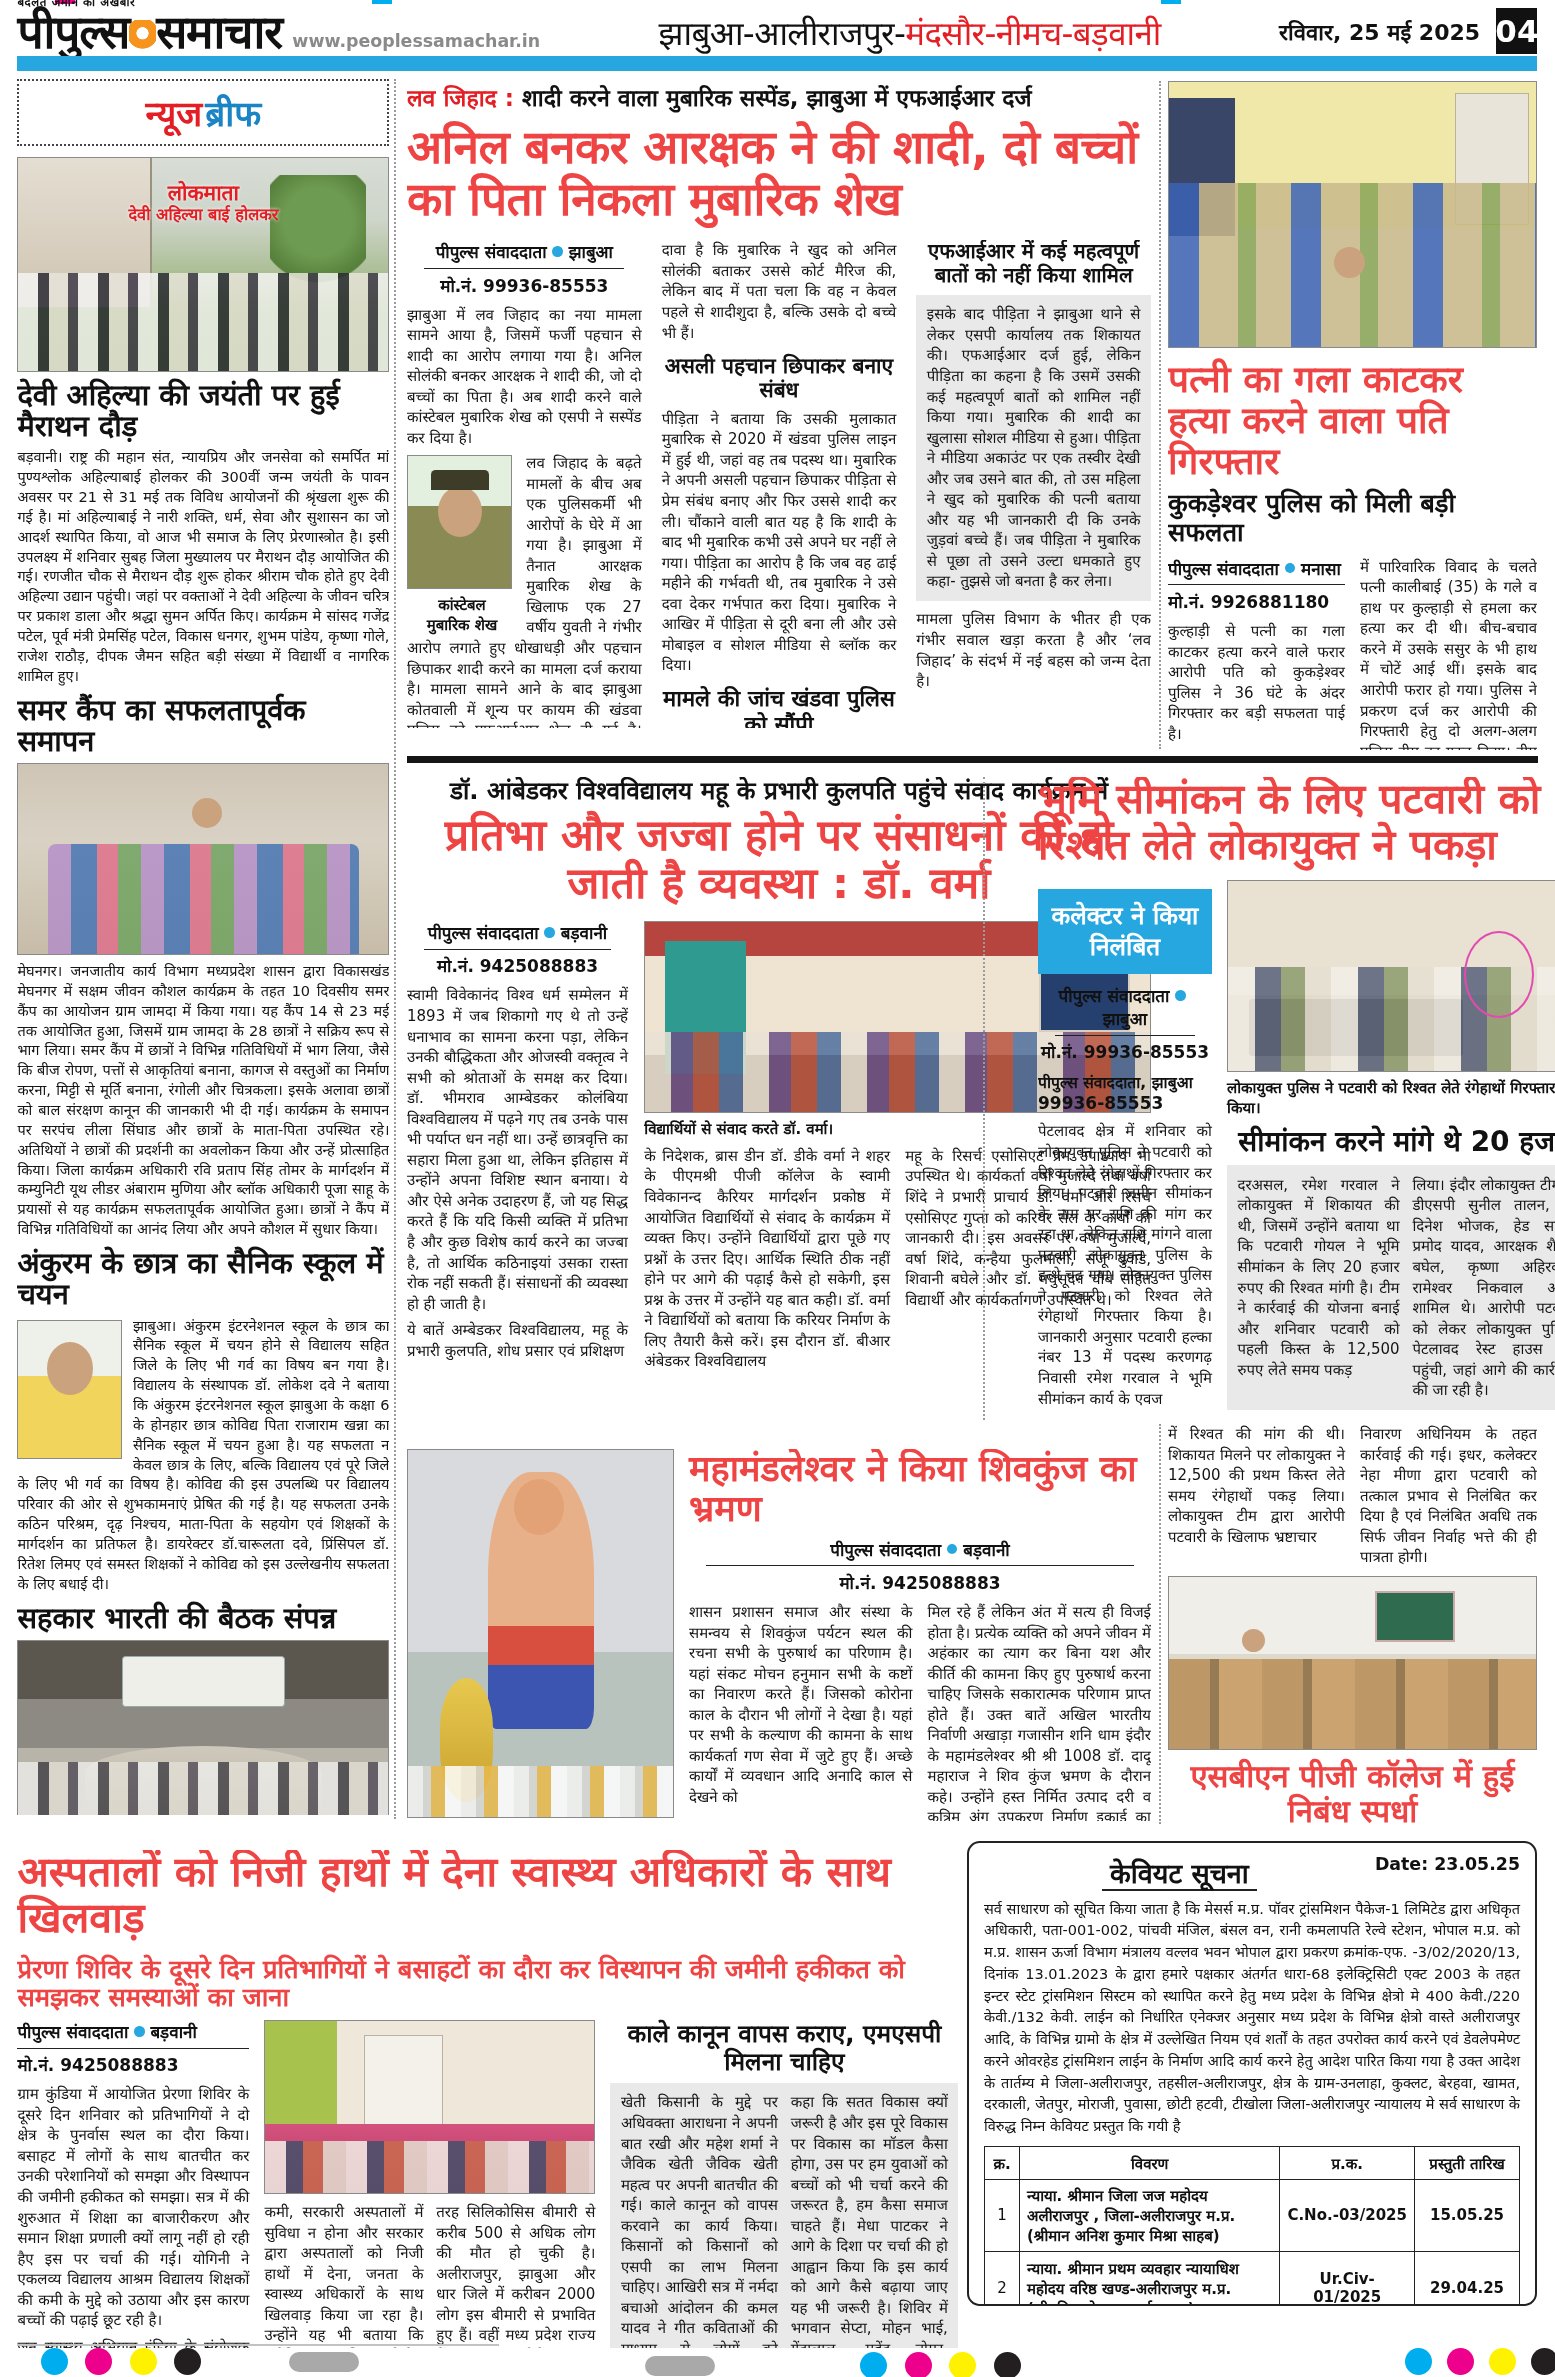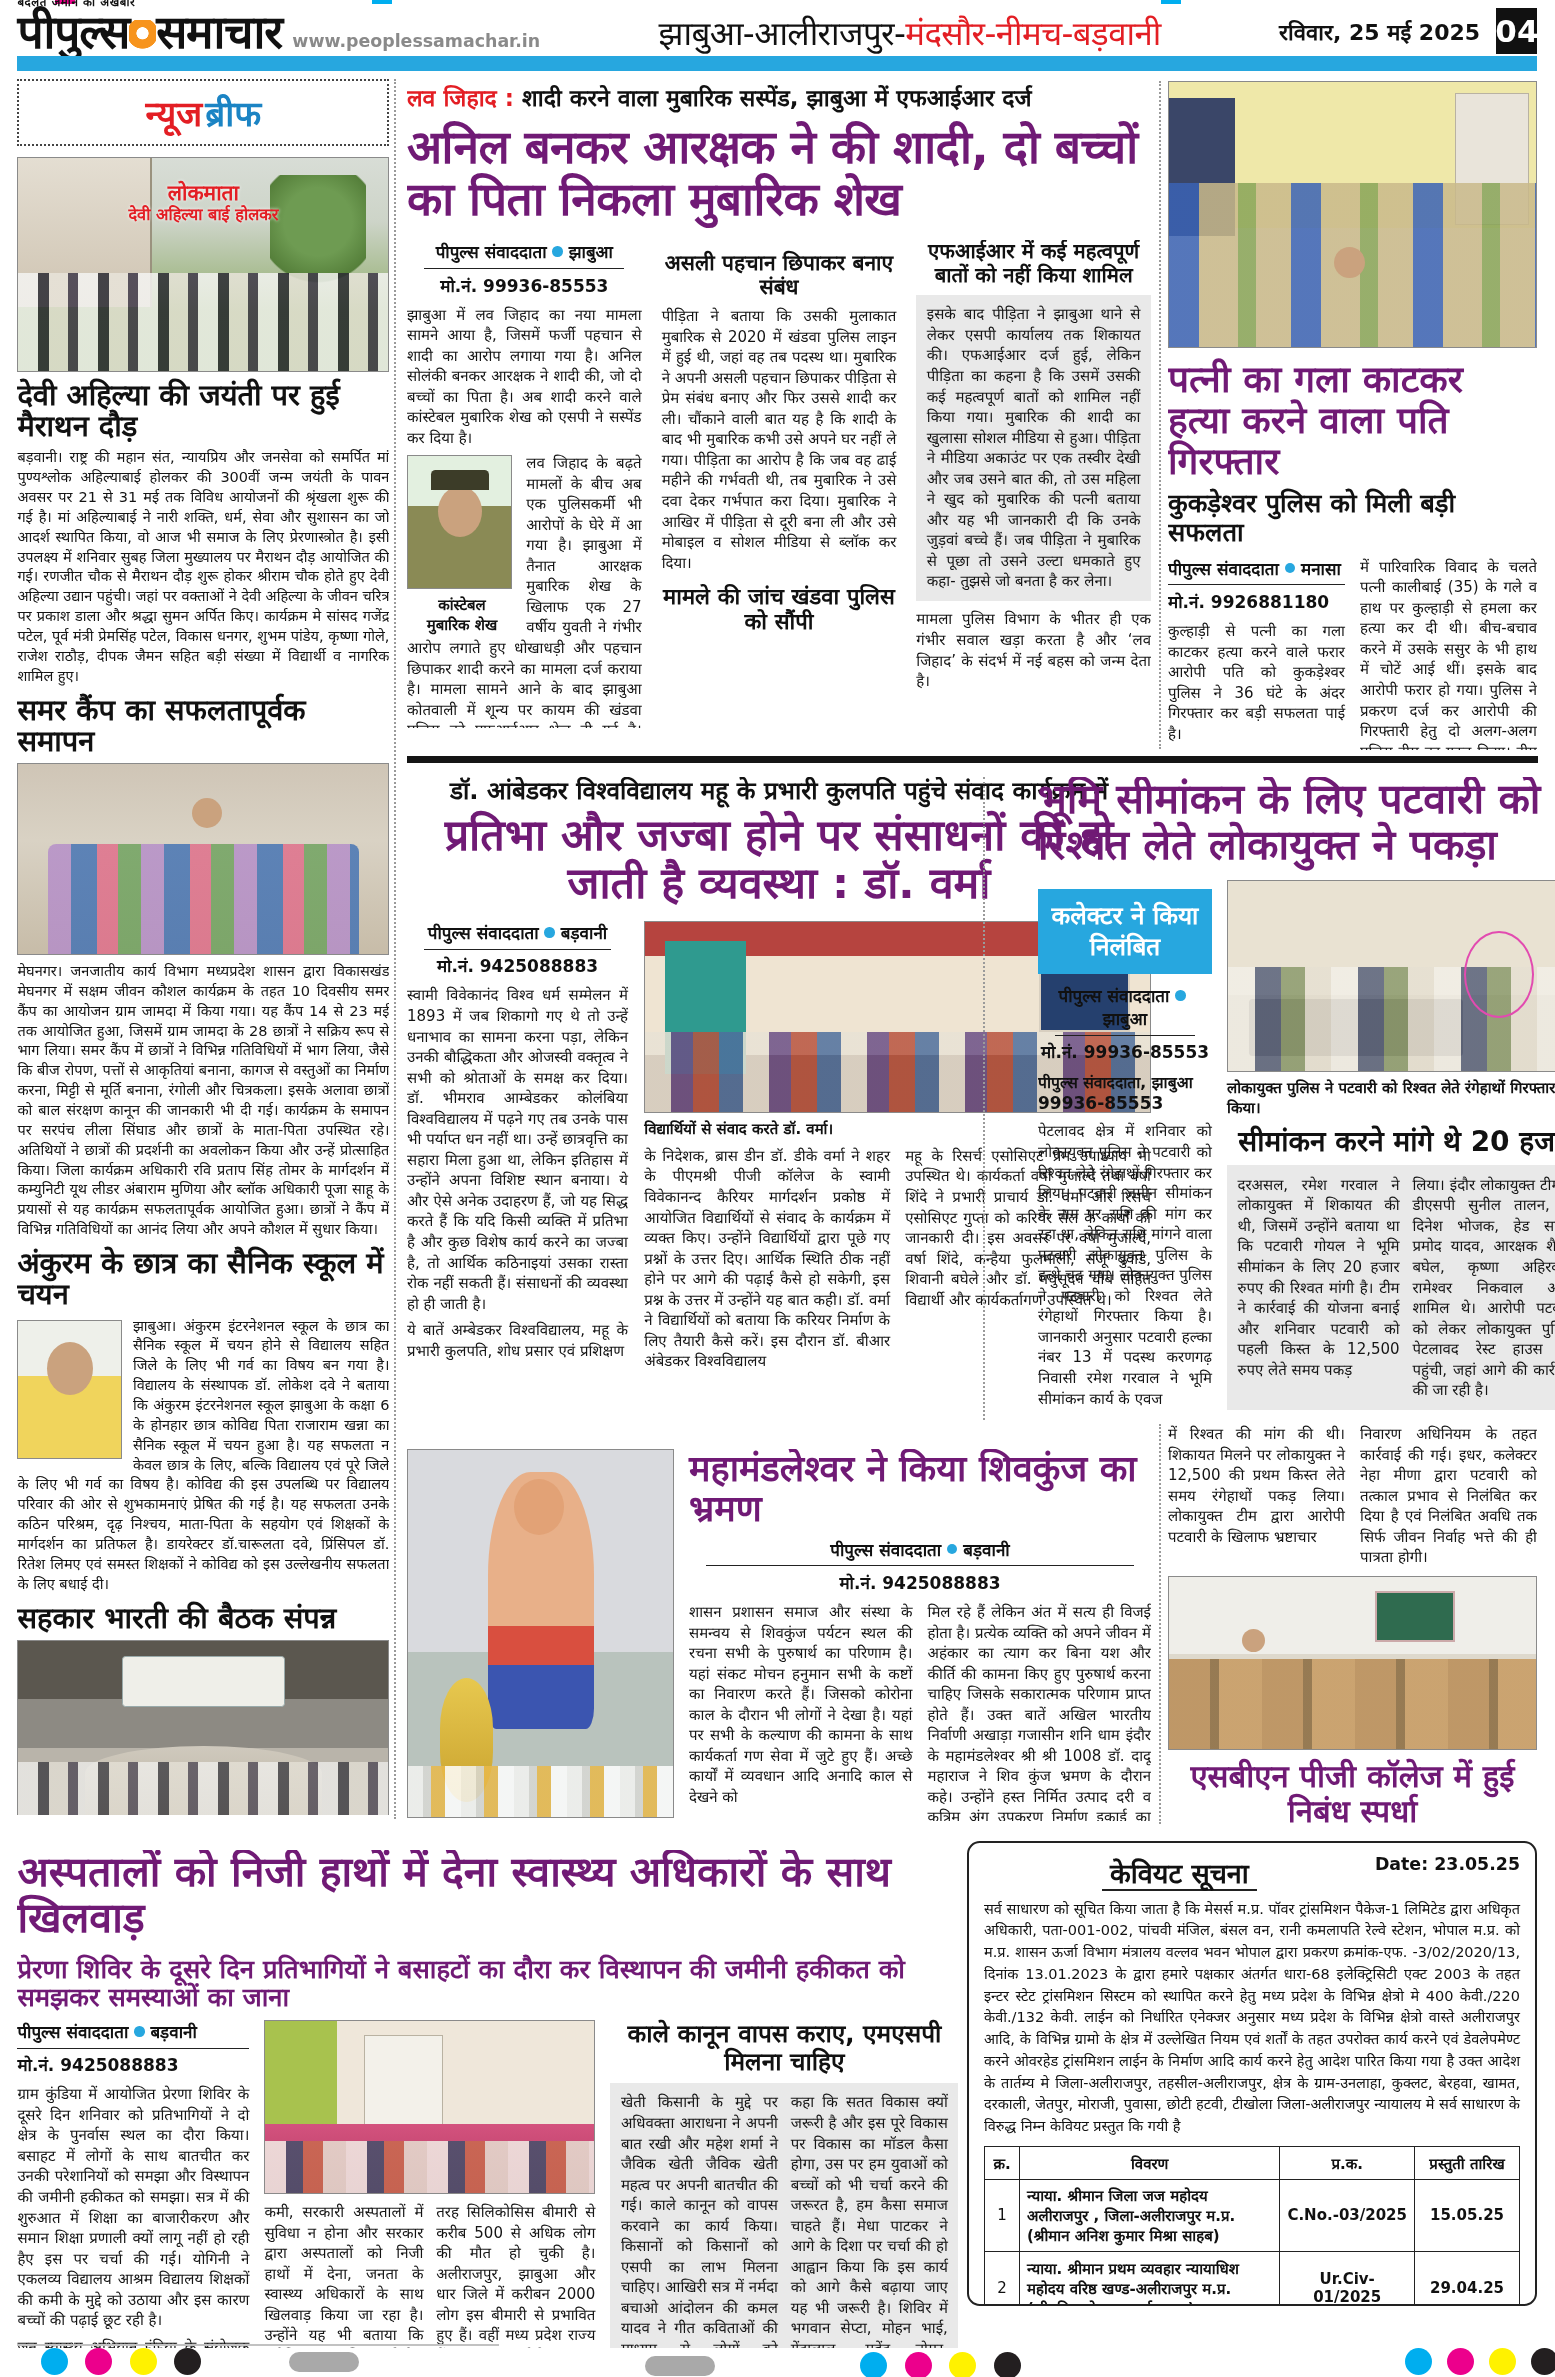--- a/index.html
+++ b/index.html
@@ -2,21 +2,21 @@
 <html style="font-size:9.3px"><head>
 <meta charset="utf-8">
 <style>
   *{box-sizing:border-box;margin:0;padding:0;}
   html,body{background:#f2f2f2;}
   body{width:1555px;height:2377px;position:relative;font-family:"DejaVu Sans",sans-serif;color:#111;}
   .page{position:absolute;inset:0;background:#fff;overflow:hidden;}
   .abs{position:absolute;}
   .bodytxt{font-size:15px;line-height:1.37;text-align:justify;color:#141414;}
   .bodytxt.sm{font-size:14.5px;}
-  .hl{font-weight:700;color:#701a75;line-height:1.12;}
+  .hl{font-weight:700;color:#ef4444;line-height:1.12;}
   .center{text-align:center;}
   .red{color:#e31e24;}
   .byline{font-size:17px;font-weight:700;text-align:center;color:#111;}
   .byline .dot{display:inline-block;width:10.5px;height:10.5px;border-radius:50%;background:#27a7df;vertical-align:middle;margin:0 5.8px 3.5px 5.8px;}
   .byrule{border:0;border-top:1.7px solid #222;margin:4.6px 17.4px;}
   .phone{font-size:17px;font-weight:700;text-align:center;margin-bottom:8.1px;}
   .photo{position:relative;overflow:hidden;border:0.6px solid #8a8a8a;}
   .caption{font-size:15px;font-weight:700;margin-top:4.6px;}
   .greybox{background:#e9e9e9;padding:9.3px 10.5px;}
   .subheadline{font-weight:700;text-align:center;line-height:1.15;color:#111;}
@@ -138,20 +138,21 @@
             <div class="photo" style="width:105px;height:134px;background:linear-gradient(180deg,#e3f0e0 0 38%,#8a8a55 38% 100%);">
               <div class="ph-face" style="left:30px;top:30px;width:44px;height:51px;"></div>
               <div class="abs" style="left:23px;top:14px;width:58px;height:20px;background:#3c3c28;border-radius:4.6px 4.6px 0 0;"></div>
             </div>
             <div class="caption center"><span>कांस्टेबल</span><br><span>मुबारिक शेख</span></div>
           </div>
           <p class="bodytxt">लव जिहाद के बढ़ते मामलों के बीच अब एक पुलिसकर्मी भी आरोपों के घेरे में आ गया है। झाबुआ में तैनात आरक्षक मुबारिक शेख के खिलाफ एक 27 वर्षीय युवती ने गंभीर आरोप लगाते हुए धोखाधड़ी और पहचान छिपाकर शादी करने का मामला दर्ज कराया है। मामला सामने आने के बाद झाबुआ कोतवाली में शून्य पर कायम की खंडवा पुलिस को एफआईआर भेज दी गई है। झाबुआ एसपी पद्मविलोचन शुक्ल ने मुबारिक को संस्पेड कर दिया है। पीड़िता का</p>
         </div>
       </div>
       <div>
+        <p class="bodytxt">दावा है कि मुबारिक ने खुद को अनिल सोलंकी बताकर उससे कोर्ट मैरिज की, लेकिन बाद में पता चला कि वह न केवल पहले से शादीशुदा है, बल्कि उसके दो बच्चे भी हैं।</p>
         <div class="subheadline" style="font-size:21px;margin:10.5px 0 7px 0;">असली पहचान छिपाकर बनाए संबंध</div>
         <p class="bodytxt">पीड़िता ने बताया कि उसकी मुलाकात मुबारिक से 2020 में खंडवा पुलिस लाइन में हुई थी, जहां वह तब पदस्थ था। मुबारिक ने अपनी असली पहचान छिपाकर पीड़िता से प्रेम संबंध बनाए और फिर उससे शादी कर ली। चौंकाने वाली बात यह है कि शादी के बाद भी मुबारिक कभी उसे अपने घर नहीं ले गया। पीड़िता का आरोप है कि जब वह ढाई महीने की गर्भवती थी, तब मुबारिक ने उसे दवा देकर गर्भपात करा दिया। मुबारिक ने आखिर में पीड़िता से दूरी बना ली और उसे मोबाइल व सोशल मीडिया से ब्लॉक कर दिया।</p>
         <div class="subheadline" style="font-size:22px;margin:10.5px 0 7px 0;">मामले की जांच खंडवा पुलिस को सौंपी</div>
 
       </div>
       <div>
         <div class="subheadline" style="font-size:20.3px;margin-bottom:8.1px;">एफआईआर में कई महत्वपूर्ण बातों को नहीं किया शामिल</div>
         <div class="greybox">
           <p class="bodytxt">इसके बाद पीड़िता ने झाबुआ थाने से लेकर एसपी कार्यालय तक शिकायत की। एफआईआर दर्ज हुई, लेकिन पीड़िता का कहना है कि उसमें उसकी कई महत्वपूर्ण बातों को शामिल नहीं किया गया। मुबारिक की शादी का खुलासा सोशल मीडिया से हुआ। पीड़िता ने मीडिया अकाउंट पर एक तस्वीर देखी और जब उसने बात की, तो उस महिला ने खुद को मुबारिक की पत्नी बताया और यह भी जानकारी दी कि उनके जुड़वां बच्चे हैं। जब पीड़िता ने मुबारिक से पूछा तो उसने उल्टा धमकाते हुए कहा- तुझसे जो बनता है कर लेना।</p>
         </div>

